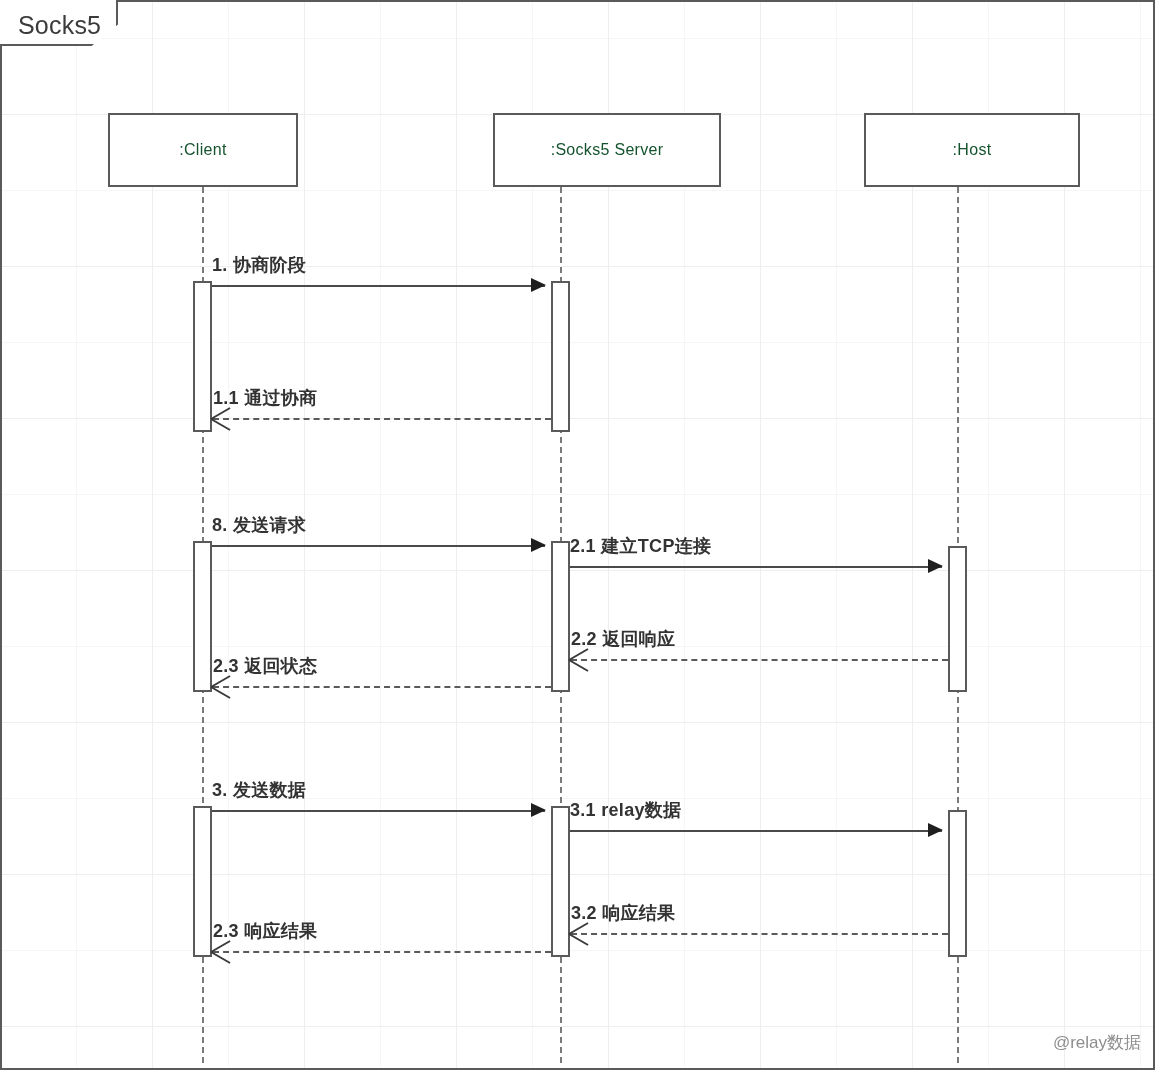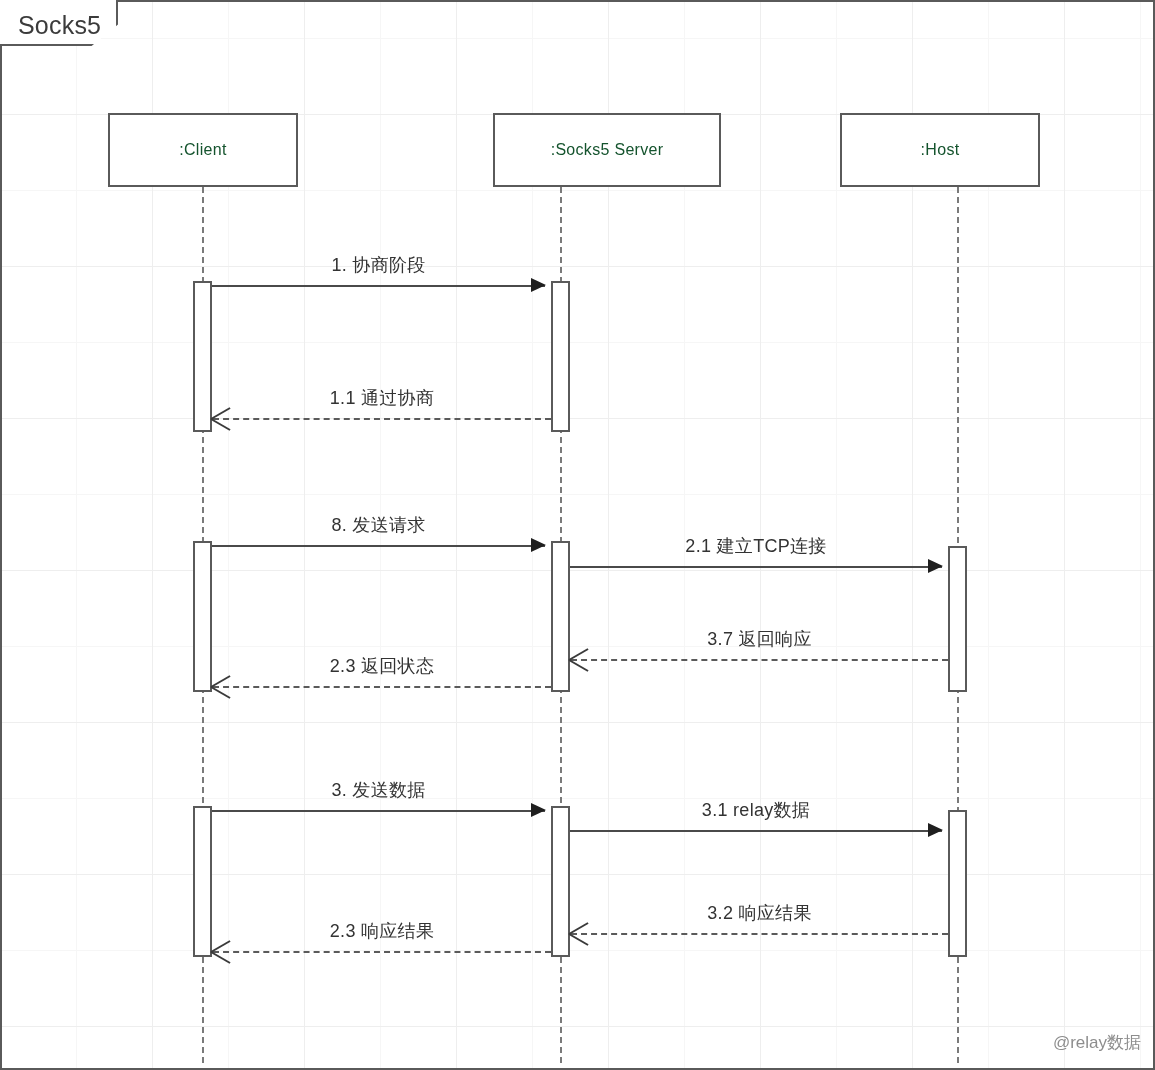--- a/index.html
+++ b/index.html
@@ -141,25 +141,25 @@
     border-top: 2px solid #3a3a3a;
     transform-origin: 0 50%;
   }
   .msg .head-open-left::before { transform: rotate(-30deg); }
   .msg .head-open-left::after  { transform: rotate(30deg); }
 
   .msg .label {
     position: absolute;
     bottom: 8px;
     width: 100%;
-    text-align: center;
     font-size: 18px;
     color: #333333;
     white-space: nowrap;
     letter-spacing: 0.3px;
+    font-weight: bold;
   }
 
   
   .watermark {
     position: absolute;
     right: 14px;
     bottom: 16px;
     font-size: 17px;
     color: #8d8d8d;
     white-space: nowrap;
@@ -173,21 +173,21 @@
   <div class="frame"></div>
   <div class="frame-tab"></div>
   <div class="frame-tab-label">Socks5</div>
 
   <div class="lifeline-head" style="left:108px; top:113px; width:190px; height:74px;">:Client</div>
   <div class="lifeline-stem" style="left:202px; top:187px; height:876px;"></div>
 
   <div class="lifeline-head" style="left:467px; top:113px; width:228px; height:74px;margin-left:26px;">:Socks5 Server</div>
   <div class="lifeline-stem" style="left:560px; top:187px; height:876px;"></div>
 
-  <div class="lifeline-head" style="left:840px; top:113px; width:200px; height:74px;">:Host</div>
+  <div class="lifeline-head" style="left:864px; top:113px; width:216px; height:74px;">:Host</div>
   <div class="lifeline-stem" style="left:957px; top:187px; height:876px;"></div>
 
   <div class="activation" style="left:193px; top:281px; height:151px;"></div>
   <div class="activation" style="left:551px; top:281px; height:151px;"></div>
 
   <div class="activation" style="left:193px; top:541px; height:151px;"></div>
   <div class="activation" style="left:551px; top:541px; height:151px;"></div>
   <div class="activation" style="left:948px; top:546px; height:146px;"></div>
 
   <div class="activation" style="left:193px; top:806px; height:151px;"></div>
@@ -214,21 +214,21 @@
 
   <div class="msg" style="left:570px; top:566px; width:372px;">
     <div class="line"></div>
     <div class="head-solid-right"></div>
     <div class="label">2.1 建立TCP连接</div>
   </div>
 
   <div class="msg dashed" style="left:571px; top:659px; width:377px;">
     <div class="line"></div>
     <div class="head-open-left"></div>
-    <div class="label">3.7 返回响应</div>
+    <div class="label">2.2 返回响应</div>
   </div>
 
   <div class="msg dashed" style="left:213px; top:686px; width:338px;">
     <div class="line"></div>
     <div class="head-open-left"></div>
     <div class="label">2.3 返回状态</div>
   </div>
 
   <div class="msg" style="left:212px; top:810px; width:333px;">
     <div class="line"></div>

